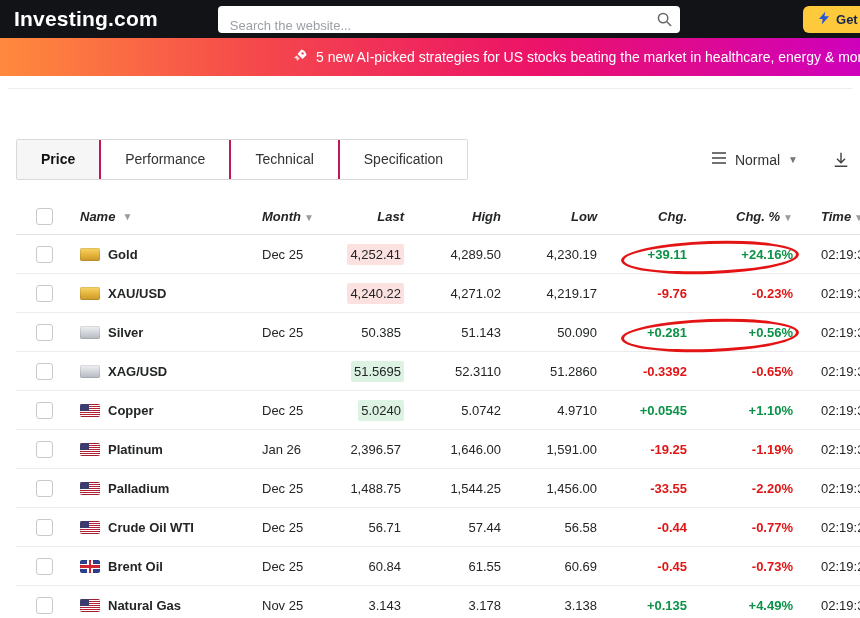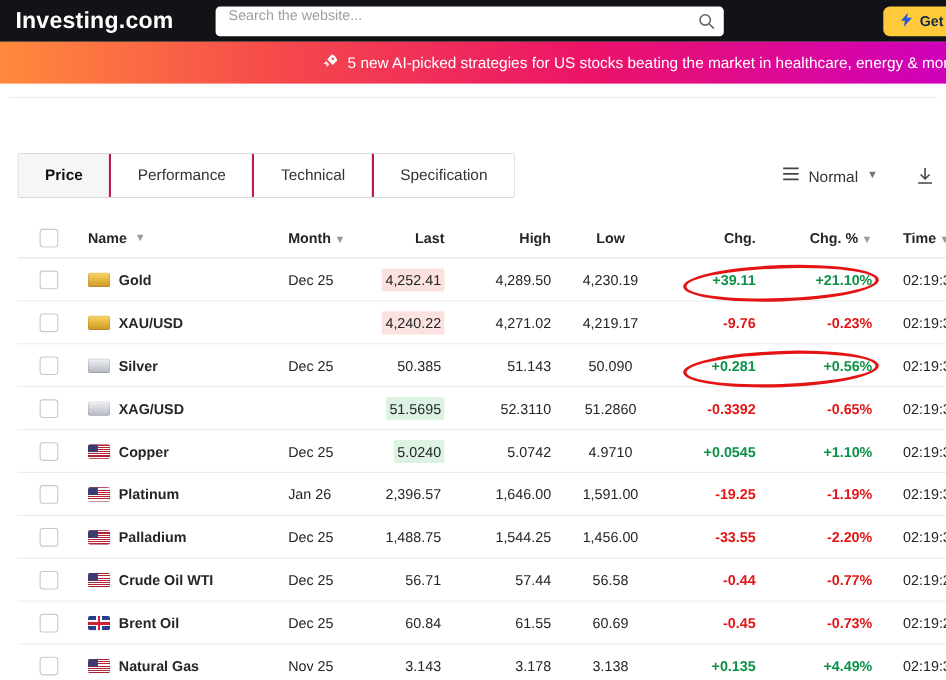--- a/index.html
+++ b/index.html
@@ -2,21 +2,21 @@
 <html><head>
 <meta charset="utf-8">
 <style>
   html,body{margin:0;padding:0;background:#fff;}
   body{font-family:"Liberation Sans",sans-serif;}
   .page{position:relative;width:860px;height:618px;overflow:hidden;background:#fff;}
 
   
   .topbar{display:flex;align-items:center;height:38px;background:#121317;padding-left:14px;}
   .logo{color:#fff;font-size:21px;font-weight:700;white-space:nowrap;letter-spacing:.2px;cursor:pointer;}
-  .search{position:relative;margin-left:38px;width:462px;height:27px;background:#fff;border-radius:4px;display:flex;align-items:flex-start;flex:none;}
+  .search{position:relative;margin-left:60px;width:462px;height:27px;background:#fff;border-radius:4px;display:flex;align-items:flex-end;flex:none;}
   .search input{flex:1;border:none;outline:none;font-size:13px;color:#333;padding:0 32px 0 12px;background:transparent;font-family:"Liberation Sans",sans-serif;}
   .search input::placeholder{color:#9aa0a6;}
   .search .mag{position:absolute;right:8px;top:6px;}
   .get-btn{margin-left:auto;margin-right:-26px;display:flex;align-items:center;gap:6px;height:27px;background:#ffc93c;border:none;border-radius:6px;padding:0 16px;font-weight:700;font-size:13px;color:#13264d;cursor:pointer;white-space:nowrap;font-family:"Liberation Sans",sans-serif;}
 
   
   .banner{height:38px;display:flex;align-items:center;gap:8px;padding-left:292px;background:linear-gradient(90deg,#ff8a3d 0%,#f5484b 30%,#ec1368 62%,#cf00bc 100%);color:#fff;font-size:14px;white-space:nowrap;overflow:hidden;cursor:pointer;}
 
   .divider{height:12px;border-bottom:1px solid #ededed;margin:0 8px;}
 
@@ -27,30 +27,30 @@
   .tabs{display:inline-flex;border:1px solid #d9d9d9;border-radius:2px;background:#fff;}
   .tab{padding:0 24px;line-height:39px;font-size:14px;color:#333;background:#fff;border-right:2px solid #be185d;cursor:pointer;}
   .tab:last-child{border-right:none;}
   .tab.active{background:#f6f6f6;font-weight:700;color:#111;}
   .view-controls{margin-left:auto;display:flex;align-items:center;gap:8px;color:#333;font-size:14px;cursor:pointer;}
   .chev{color:#777;font-size:10px;}
   .download{margin-left:26px;margin-right:0;cursor:pointer;display:flex;align-items:center;}
 
   
   .table{margin-top:18px;}
-  .thead{display:flex;align-items:center;height:36px;border-bottom:1px solid #e3e3e3;font-size:13px;color:#232526;font-weight:700;}
+  .thead{display:flex;align-items:center;height:36px;border-bottom:1px solid #e3e3e3;font-size:13px;color:#232526;font-weight:700;font-style:italic;}
   .row{display:flex;align-items:center;height:38px;border-bottom:1px solid #ececec;font-size:13px;color:#232526;}
   .col-cb{width:44px;flex:none;display:flex;align-items:center;padding-left:20px;box-sizing:border-box;}
   .cb{width:15px;height:15px;border:1px solid #c9c9c9;border-radius:3px;background:#fff;display:inline-block;cursor:pointer;}
   .col-name{width:182px;flex:none;display:flex;align-items:center;gap:8px;padding-left:20px;box-sizing:border-box;font-weight:700;}
   .thead .col-name{gap:4px;}
   .col-month{width:78px;flex:none;padding-left:20px;box-sizing:border-box;}
   .col-last{width:96px;flex:none;text-align:right;padding-right:12px;box-sizing:border-box;}
   .col-high{width:97px;flex:none;text-align:right;padding-right:12px;box-sizing:border-box;}
-  .col-low{width:96px;flex:none;text-align:center;padding-right:12px;box-sizing:border-box;}
+  .col-low{width:96px;flex:none;text-align:right;padding-right:12px;box-sizing:border-box;}
   .col-chg{width:90px;flex:none;text-align:right;padding-right:12px;box-sizing:border-box;font-weight:700;}
   .col-pct{width:104px;flex:none;text-align:right;padding-right:10px;box-sizing:border-box;font-weight:700;}
   .col-time{width:95px;flex:none;padding-left:18px;box-sizing:border-box;}
   .thead .col-chg,.thead .col-pct{font-weight:700;}
   .pos{color:#0c9247;}
   .neg{color:#e01616;}
   .caret{color:#9b9b9b;font-size:10px;margin-left:3px;font-weight:400;}
   .lastv{padding:3px 3px;border-radius:2px;}
   .flash-red{background:#fbe2e0;}
   .flash-green{background:#dcf2e2;}
@@ -151,21 +151,21 @@
             </div>
             <div class="col-name">
               <span class="flag gold"></span>
               <span class="nm">Gold</span>
             </div>
             <div class="col-month">Dec 25</div>
             <div class="col-last"><span class="lastv flash-red">4,252.41</span></div>
             <div class="col-high">4,289.50</div>
             <div class="col-low">4,230.19</div>
             <div class="col-chg pos">+39.11</div>
-            <div class="col-pct pos">+21.10%</div>
+            <div class="col-pct pos">+24.16%</div>
             <div class="col-time">02:19:3</div>
           </div>
           <div class="row">
             <div class="col-cb">
               <span class="cb"></span>
             </div>
             <div class="col-name">
               <span class="flag gold"></span>
               <span class="nm">XAU/USD</span>
             </div>

